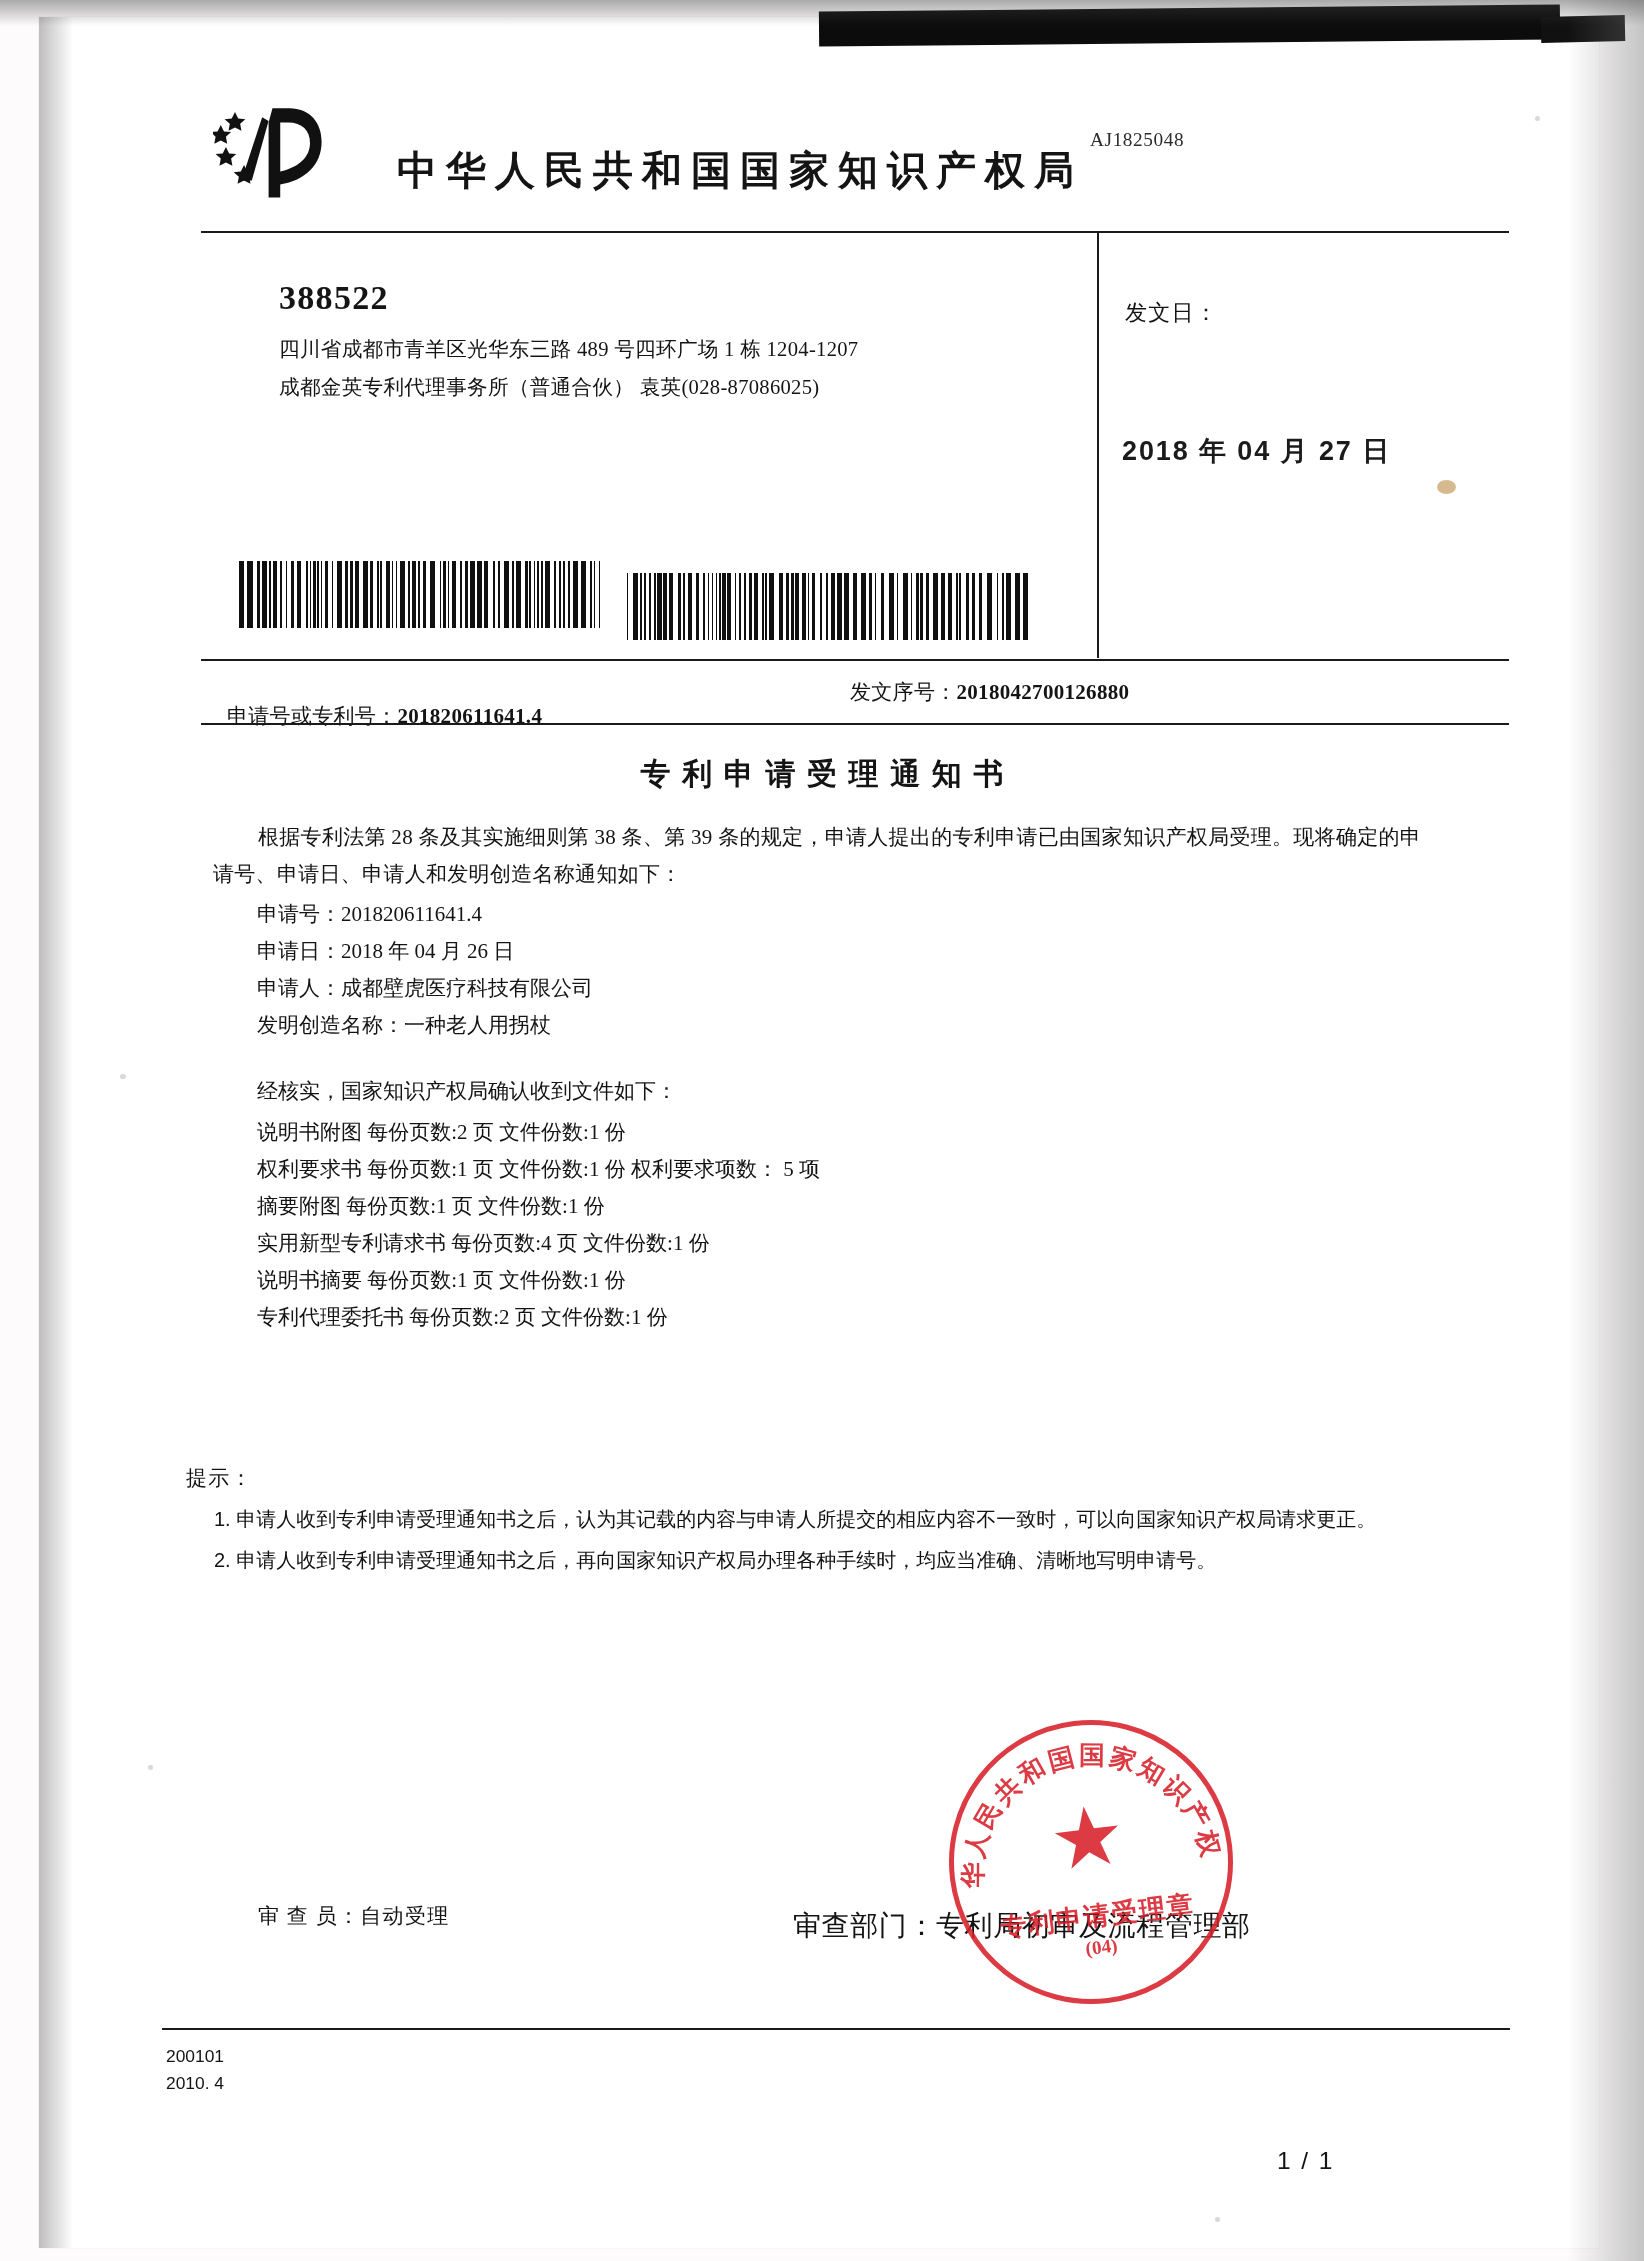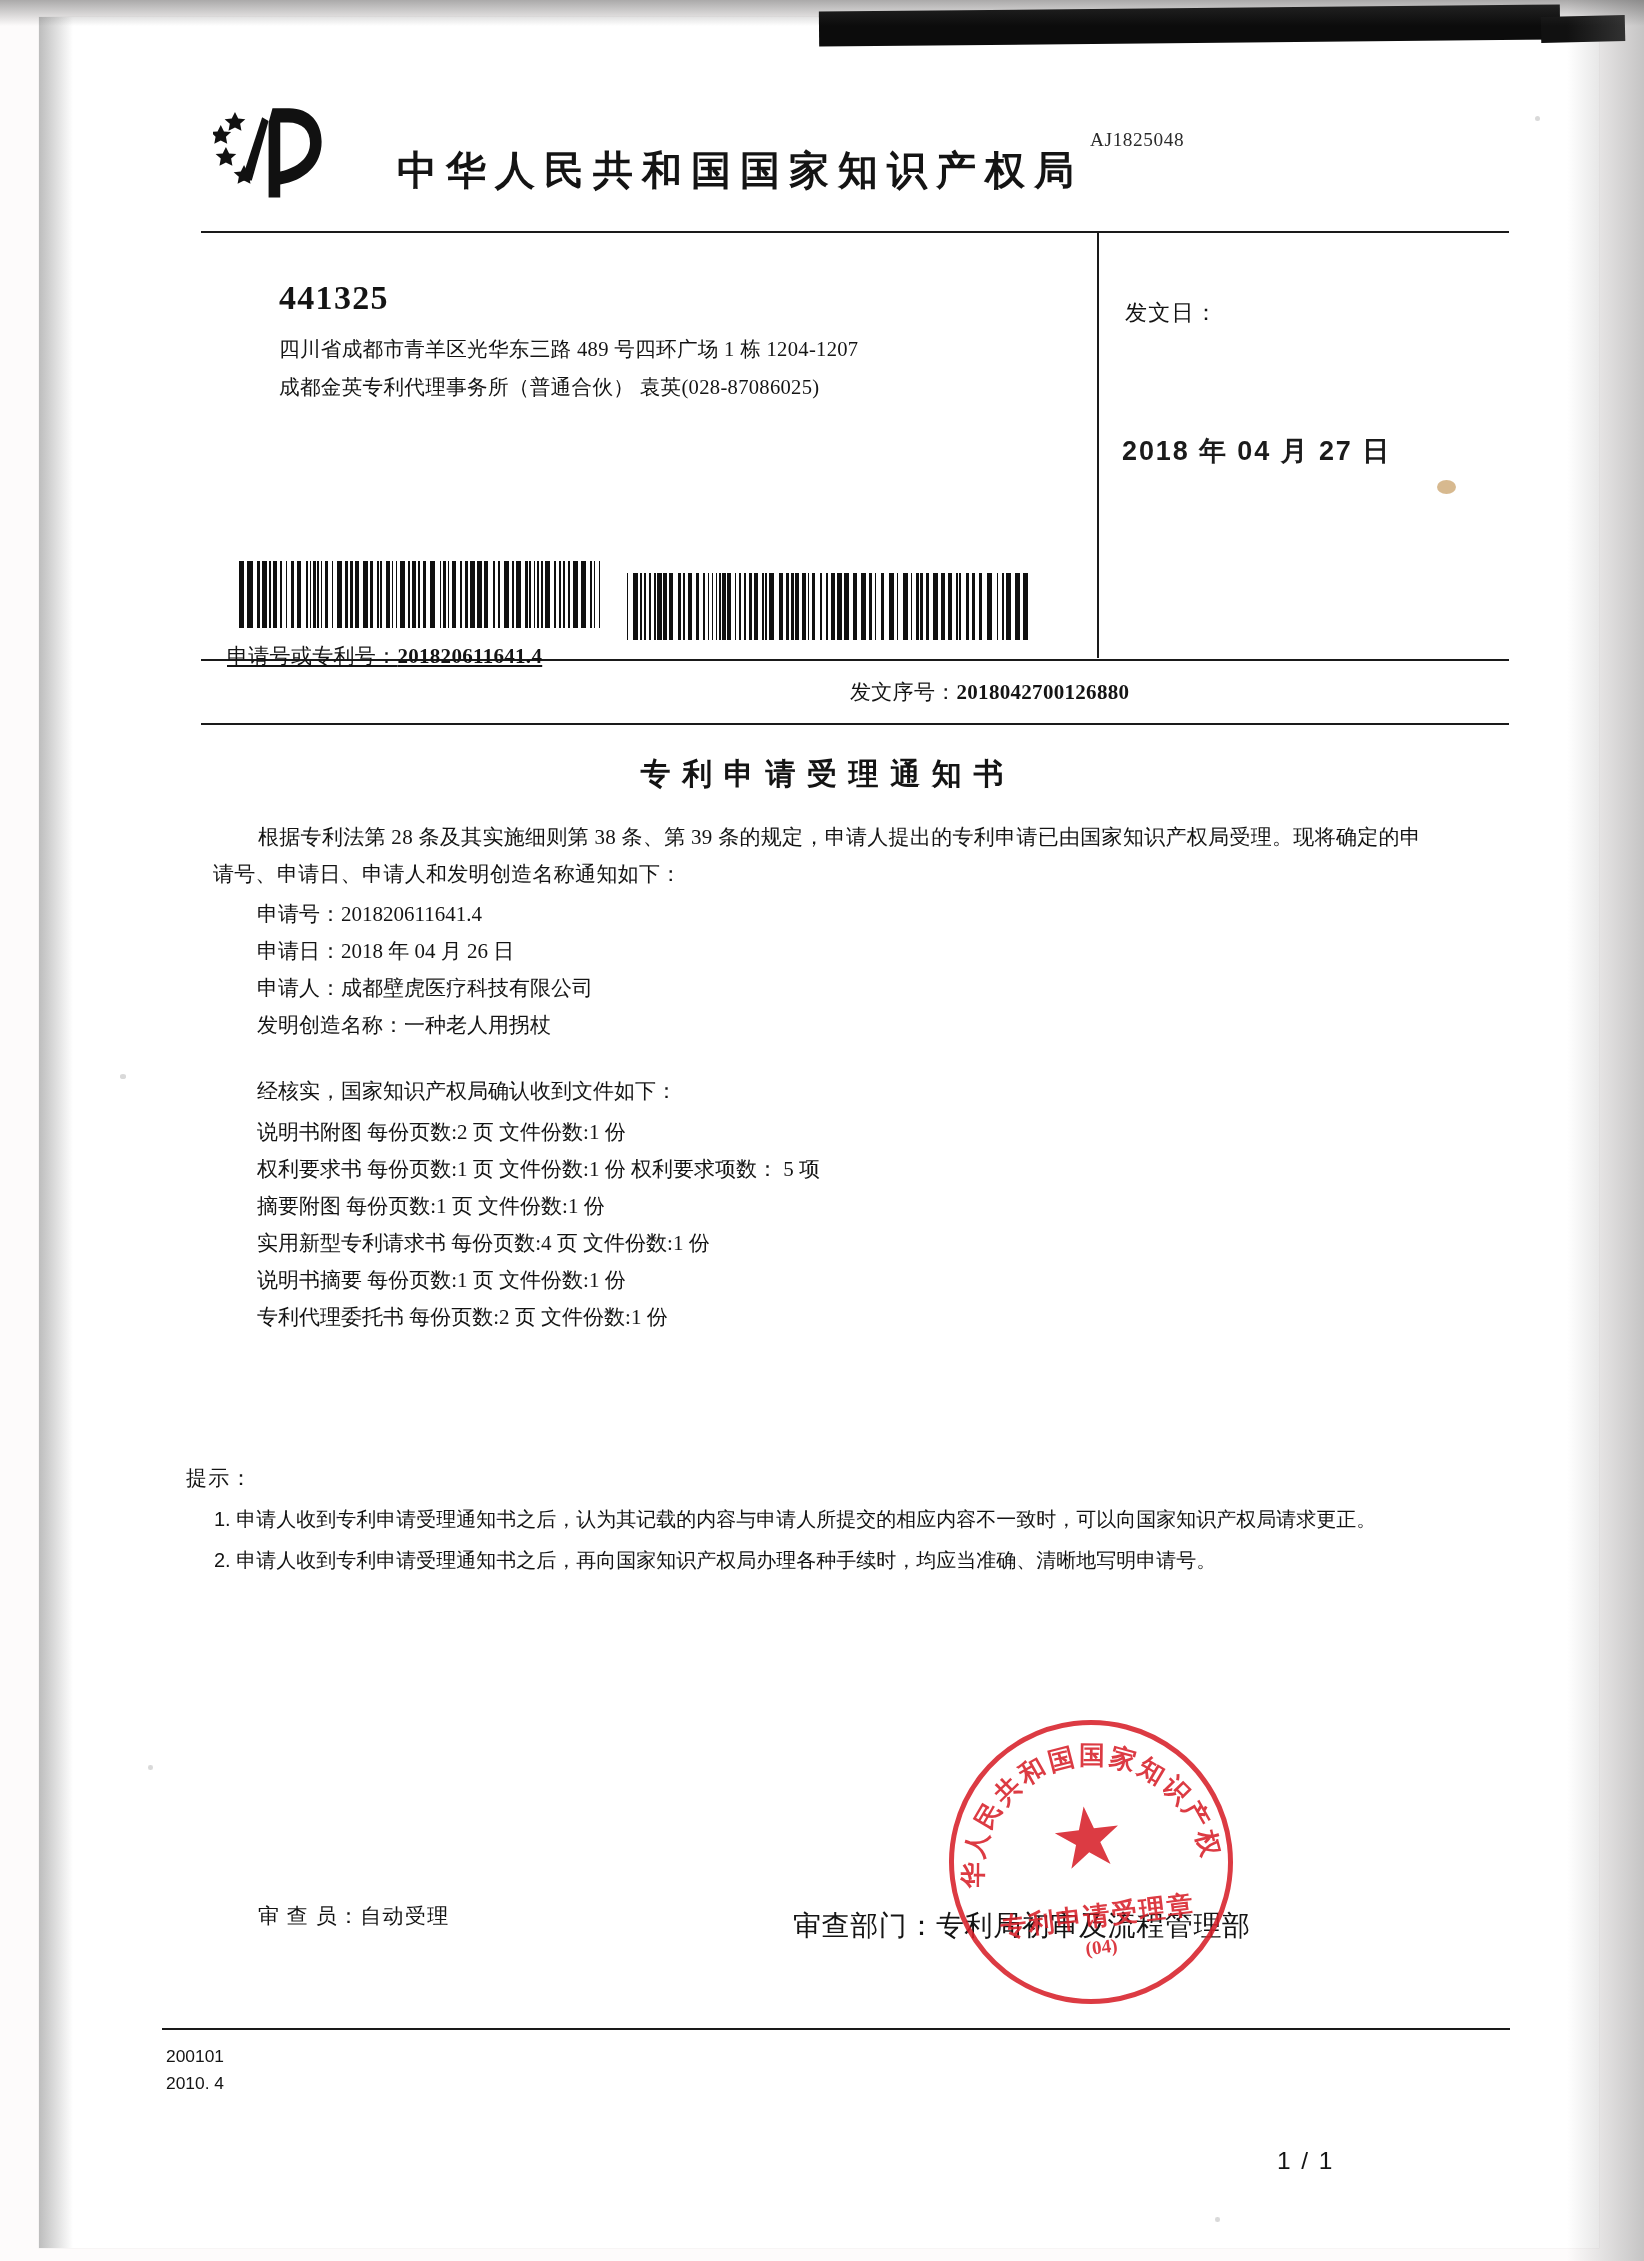--- a/index.html
+++ b/index.html
@@ -138,24 +138,23 @@
   .barcode i {
     display: inline-block;
     height: 100%;
     background: #101010;
     vertical-align: top;
   }
 
   
   .appnum {
     position: absolute;
-    left: 227px; top: 642px;
+    left: 227px; top: 702px;
     font-size: 21px;
     letter-spacing: 0.3px;
-    text-decoration: underline;
   }
   .appnum b { font-weight: 700; }
   .seqnum {
     position: absolute;
     left: 850px; top: 678px;
     font-size: 21px;
     letter-spacing: 0.3px;
   }
   .seqnum b { font-weight: 700; }
 
@@ -341,21 +340,21 @@
         <polygon points="20,68 25,78 36,79 28,86 30,97 20,92 10,97 12,86 4,79 15,78"></polygon>
         <polygon points="48,96 53,106 64,107 56,114 58,125 48,120 38,125 40,114 32,107 43,106"></polygon>
       </g>
     </svg>
   </div>
   <div class="header-title">中华人民共和国国家知识产权局</div>
   <div class="doc-code">AJ1825048</div>
 
   <div class="rule" style="left:201px; top:231px; width:1308px; height:1.9px;"></div>
 
-  <div class="zipcode">441325</div>
+  <div class="zipcode">388522</div>
   <div class="addr1">四川省成都市青羊区光华东三路 489 号四环广场 1 栋 1204-1207</div>
   <div class="addr2">成都金英专利代理事务所（普通合伙）  袁英(028-87086025)</div>
 
   <div class="rule" style="left:1097px; top:232px; width:1.9px; height:426px;"></div>
   <div class="issue-label">发文日：</div>
   <div class="issue-date">2018 年 04 月 27 日</div>
   <div class="smudge"></div>
 
   <div class="barcode" id="bc-left" style="left:239px; top:561px; width:368px;"><i style="width:5.2px"></i><i style="width:3.2px;background:transparent"></i><i style="width:5.2px"></i><i style="width:4.5px;background:transparent"></i><i style="width:2.6px"></i><i style="width:2.6px;background:transparent"></i><i style="width:5.2px"></i><i style="width:1.3px;background:transparent"></i><i style="width:1.9px"></i><i style="width:2.6px;background:transparent"></i><i style="width:3.9px"></i><i style="width:3.2px;background:transparent"></i><i style="width:1.3px"></i><i style="width:4.5px;background:transparent"></i><i style="width:1.3px"></i><i style="width:3.2px;background:transparent"></i><i style="width:3.2px"></i><i style="width:3.2px;background:transparent"></i><i style="width:4.5px"></i><i style="width:4.5px;background:transparent"></i><i style="width:1.9px"></i><i style="width:1.9px;background:transparent"></i><i style="width:1.3px"></i><i style="width:1.9px;background:transparent"></i><i style="width:3.2px"></i><i style="width:1.3px;background:transparent"></i><i style="width:1.9px"></i><i style="width:1.3px;background:transparent"></i><i style="width:1.9px"></i><i style="width:2.6px;background:transparent"></i><i style="width:2.6px"></i><i style="width:3.9px;background:transparent"></i><i style="width:1.9px"></i><i style="width:3.2px;background:transparent"></i><i style="width:5.2px"></i><i style="width:3.2px;background:transparent"></i><i style="width:2.6px"></i><i style="width:1.9px;background:transparent"></i><i style="width:3.2px"></i><i style="width:2.6px;background:transparent"></i><i style="width:3.9px"></i><i style="width:3.9px;background:transparent"></i><i style="width:4.5px"></i><i style="width:2.6px;background:transparent"></i><i style="width:2.6px"></i><i style="width:4.5px;background:transparent"></i><i style="width:1.3px"></i><i style="width:1.3px;background:transparent"></i><i style="width:1.9px"></i><i style="width:3.9px;background:transparent"></i><i style="width:3.9px"></i><i style="width:2.6px;background:transparent"></i><i style="width:1.3px"></i><i style="width:2.6px;background:transparent"></i><i style="width:1.3px"></i><i style="width:2.6px;background:transparent"></i><i style="width:5.2px"></i><i style="width:2.6px;background:transparent"></i><i style="width:2.6px"></i><i style="width:1.9px;background:transparent"></i><i style="width:3.9px"></i><i style="width:1.9px;background:transparent"></i><i style="width:1.9px"></i><i style="width:3.2px;background:transparent"></i><i style="width:2.6px"></i><i style="width:4.5px;background:transparent"></i><i style="width:5.2px"></i><i style="width:4.5px;background:transparent"></i><i style="width:1.3px"></i><i style="width:1.9px;background:transparent"></i><i style="width:2.6px"></i><i style="width:2.6px;background:transparent"></i><i style="width:1.3px"></i><i style="width:2.6px;background:transparent"></i><i style="width:3.9px"></i><i style="width:3.9px;background:transparent"></i><i style="width:2.6px"></i><i style="width:2.6px;background:transparent"></i><i style="width:2.6px"></i><i style="width:2.6px;background:transparent"></i><i style="width:4.5px"></i><i style="width:1.9px;background:transparent"></i><i style="width:5.2px"></i><i style="width:1.9px;background:transparent"></i><i style="width:4.5px"></i><i style="width:4.5px;background:transparent"></i><i style="width:1.9px"></i><i style="width:3.9px;background:transparent"></i><i style="width:1.3px"></i><i style="width:4.5px;background:transparent"></i><i style="width:4.5px"></i><i style="width:3.2px;background:transparent"></i><i style="width:1.9px"></i><i style="width:1.9px;background:transparent"></i><i style="width:5.2px"></i><i style="width:4.5px;background:transparent"></i><i style="width:2.6px"></i><i style="width:1.3px;background:transparent"></i><i style="width:1.9px"></i><i style="width:2.6px;background:transparent"></i><i style="width:1.3px"></i><i style="width:1.9px;background:transparent"></i><i style="width:1.9px"></i><i style="width:1.9px;background:transparent"></i><i style="width:2.6px"></i><i style="width:1.9px;background:transparent"></i><i style="width:4.5px"></i><i style="width:3.9px;background:transparent"></i><i style="width:1.9px"></i><i style="width:3.9px;background:transparent"></i><i style="width:1.9px"></i><i style="width:1.3px;background:transparent"></i><i style="width:1.9px"></i><i style="width:3.9px;background:transparent"></i><i style="width:1.9px"></i><i style="width:2.6px;background:transparent"></i><i style="width:5.2px"></i><i style="width:3.2px;background:transparent"></i><i style="width:5.2px"></i><i style="width:3.2px;background:transparent"></i><i style="width:2.6px"></i><i style="width:1.3px;background:transparent"></i><i style="width:1.3px"></i><i style="width:3.9px;background:transparent"></i><i style="width:1.3px"></i><i style="width:3.9px;background:transparent"></i></div>
   <div class="barcode" id="bc-right" style="left:627px; top:573px; width:413px;"><i style="width:1.3px"></i><i style="width:4.5px;background:transparent"></i><i style="width:5.2px"></i><i style="width:1.9px;background:transparent"></i><i style="width:1.9px"></i><i style="width:1.9px;background:transparent"></i><i style="width:1.9px"></i><i style="width:3.9px;background:transparent"></i><i style="width:1.9px"></i><i style="width:2.6px;background:transparent"></i><i style="width:1.9px"></i><i style="width:1.3px;background:transparent"></i><i style="width:4.5px"></i><i style="width:1.3px;background:transparent"></i><i style="width:3.9px"></i><i style="width:1.9px;background:transparent"></i><i style="width:4.5px"></i><i style="width:4.5px;background:transparent"></i><i style="width:3.2px"></i><i style="width:1.9px;background:transparent"></i><i style="width:1.9px"></i><i style="width:3.2px;background:transparent"></i><i style="width:3.9px"></i><i style="width:4.5px;background:transparent"></i><i style="width:2.6px"></i><i style="width:4.5px;background:transparent"></i><i style="width:1.3px"></i><i style="width:3.2px;background:transparent"></i><i style="width:1.3px"></i><i style="width:2.6px;background:transparent"></i><i style="width:1.3px"></i><i style="width:2.6px;background:transparent"></i><i style="width:1.3px"></i><i style="width:2.6px;background:transparent"></i><i style="width:1.3px"></i><i style="width:1.3px;background:transparent"></i><i style="width:3.9px"></i><i style="width:1.3px;background:transparent"></i><i style="width:3.9px"></i><i style="width:3.9px;background:transparent"></i><i style="width:1.3px"></i><i style="width:2.6px;background:transparent"></i><i style="width:1.9px"></i><i style="width:3.2px;background:transparent"></i><i style="width:1.9px"></i><i style="width:3.2px;background:transparent"></i><i style="width:3.2px"></i><i style="width:1.9px;background:transparent"></i><i style="width:3.9px"></i><i style="width:3.9px;background:transparent"></i><i style="width:1.9px"></i><i style="width:1.3px;background:transparent"></i><i style="width:1.9px"></i><i style="width:1.9px;background:transparent"></i><i style="width:5.2px"></i><i style="width:4.5px;background:transparent"></i><i style="width:4.5px"></i><i style="width:3.2px;background:transparent"></i><i style="width:3.2px"></i><i style="width:1.3px;background:transparent"></i><i style="width:3.2px"></i><i style="width:1.3px;background:transparent"></i><i style="width:3.9px"></i><i style="width:2.6px;background:transparent"></i><i style="width:4.5px"></i><i style="width:1.3px;background:transparent"></i><i style="width:1.3px"></i><i style="width:3.2px;background:transparent"></i><i style="width:3.2px"></i><i style="width:4.5px;background:transparent"></i><i style="width:2.6px"></i><i style="width:3.2px;background:transparent"></i><i style="width:2.6px"></i><i style="width:3.2px;background:transparent"></i><i style="width:3.9px"></i><i style="width:1.9px;background:transparent"></i><i style="width:4.5px"></i><i style="width:2.6px;background:transparent"></i><i style="width:4.5px"></i><i style="width:3.9px;background:transparent"></i><i style="width:4.5px"></i><i style="width:3.9px;background:transparent"></i><i style="width:5.2px"></i><i style="width:3.2px;background:transparent"></i><i style="width:2.6px"></i><i style="width:3.2px;background:transparent"></i><i style="width:1.3px"></i><i style="width:4.5px;background:transparent"></i><i style="width:3.2px"></i><i style="width:4.5px;background:transparent"></i><i style="width:5.2px"></i><i style="width:3.2px;background:transparent"></i><i style="width:1.3px"></i><i style="width:4.5px;background:transparent"></i><i style="width:5.2px"></i><i style="width:2.6px;background:transparent"></i><i style="width:1.3px"></i><i style="width:3.9px;background:transparent"></i><i style="width:3.2px"></i><i style="width:1.3px;background:transparent"></i><i style="width:3.2px"></i><i style="width:2.6px;background:transparent"></i><i style="width:3.2px"></i><i style="width:3.9px;background:transparent"></i><i style="width:4.5px"></i><i style="width:3.9px;background:transparent"></i><i style="width:3.9px"></i><i style="width:2.6px;background:transparent"></i><i style="width:4.5px"></i><i style="width:3.2px;background:transparent"></i><i style="width:1.9px"></i><i style="width:1.9px;background:transparent"></i><i style="width:1.9px"></i><i style="width:4.5px;background:transparent"></i><i style="width:3.2px"></i><i style="width:3.2px;background:transparent"></i><i style="width:3.2px"></i><i style="width:3.2px;background:transparent"></i><i style="width:3.9px"></i><i style="width:4.5px;background:transparent"></i><i style="width:5.2px"></i><i style="width:4.5px;background:transparent"></i><i style="width:1.3px"></i><i style="width:4.5px;background:transparent"></i><i style="width:1.9px"></i><i style="width:1.9px;background:transparent"></i><i style="width:4.5px"></i><i style="width:4.5px;background:transparent"></i><i style="width:4.5px"></i><i style="width:3.2px;background:transparent"></i><i style="width:5.2px"></i><i style="width:3.2px;background:transparent"></i></div>

